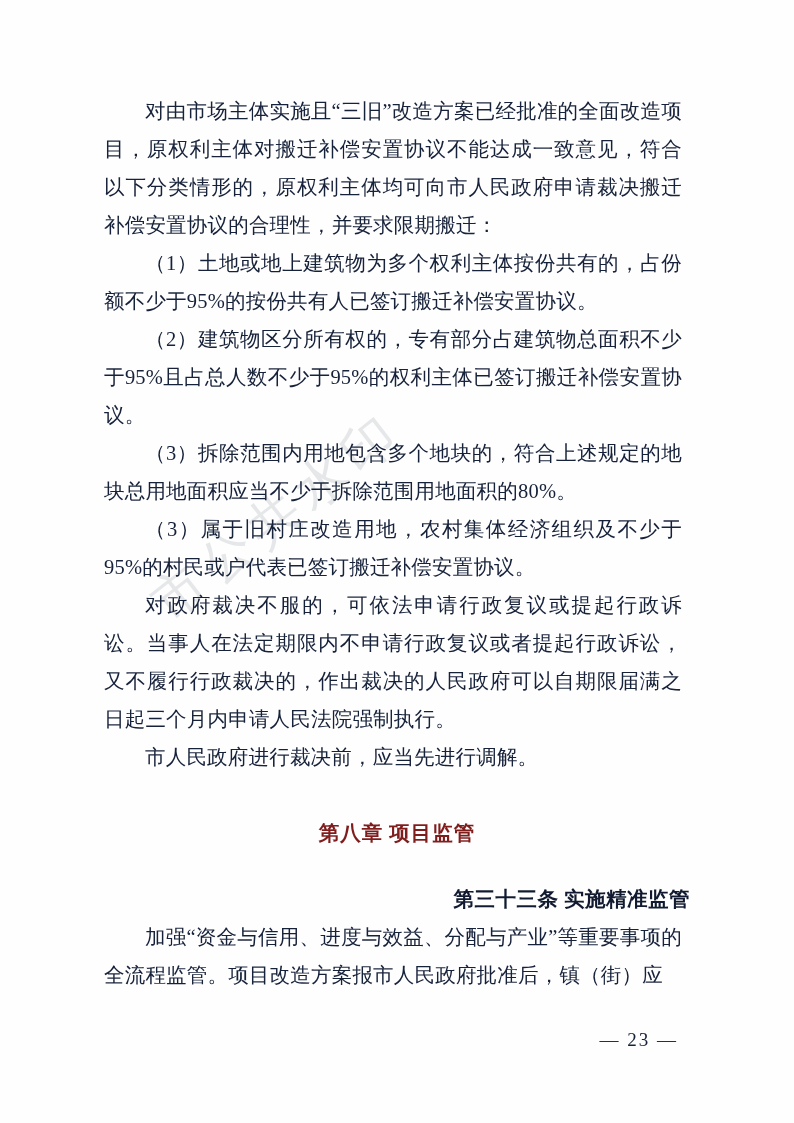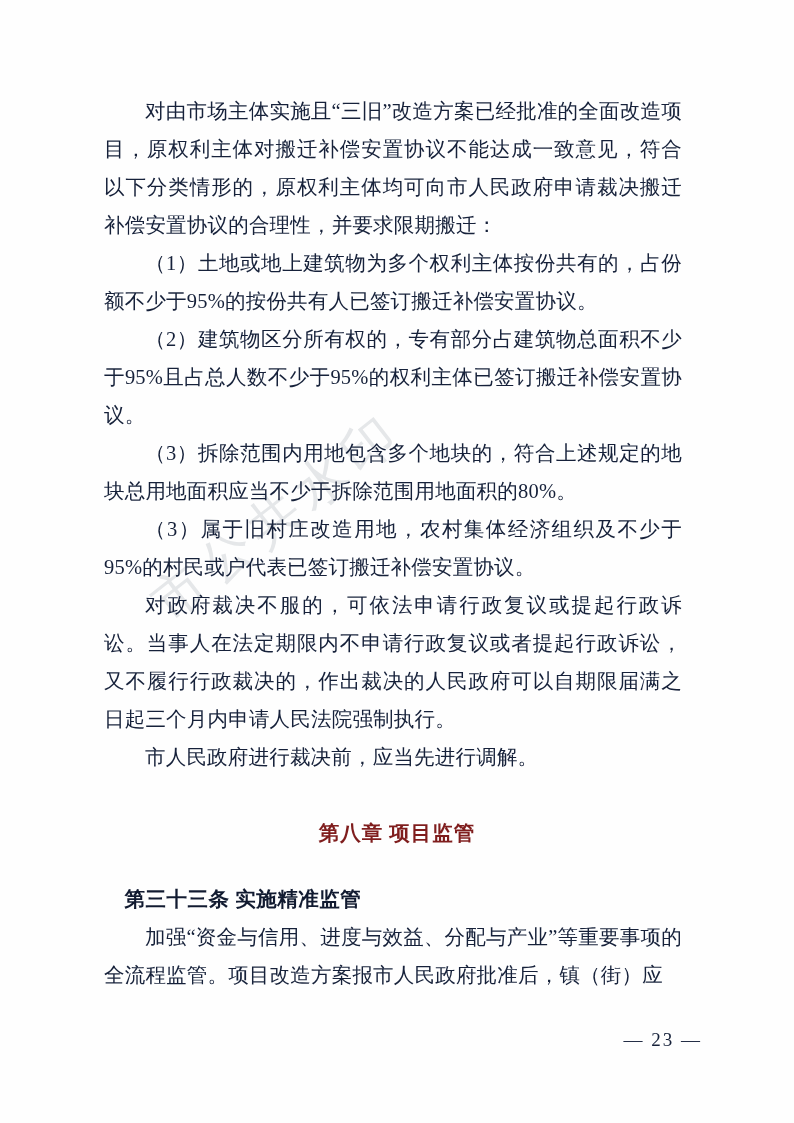--- a/index.html
+++ b/index.html
@@ -54,25 +54,26 @@
   }
 
   .article-heading {
     font-size: 20.5px;
     line-height: 38px;
     font-weight: bold;
     text-indent: 1em;
     margin: 0;
     letter-spacing: 0.5px;
     color: #111a30;
+    text-align: right;
   }
 
   .page-number {
     position: absolute;
-    right: 92px;
+    right: 116px;
     bottom: 72px;
     font-size: 19px;
     letter-spacing: 2px;
     color: #16213a;
     font-family: "Liberation Serif", "DejaVu Serif", serif;
   }
 
   
   .watermark {
     position: absolute;

